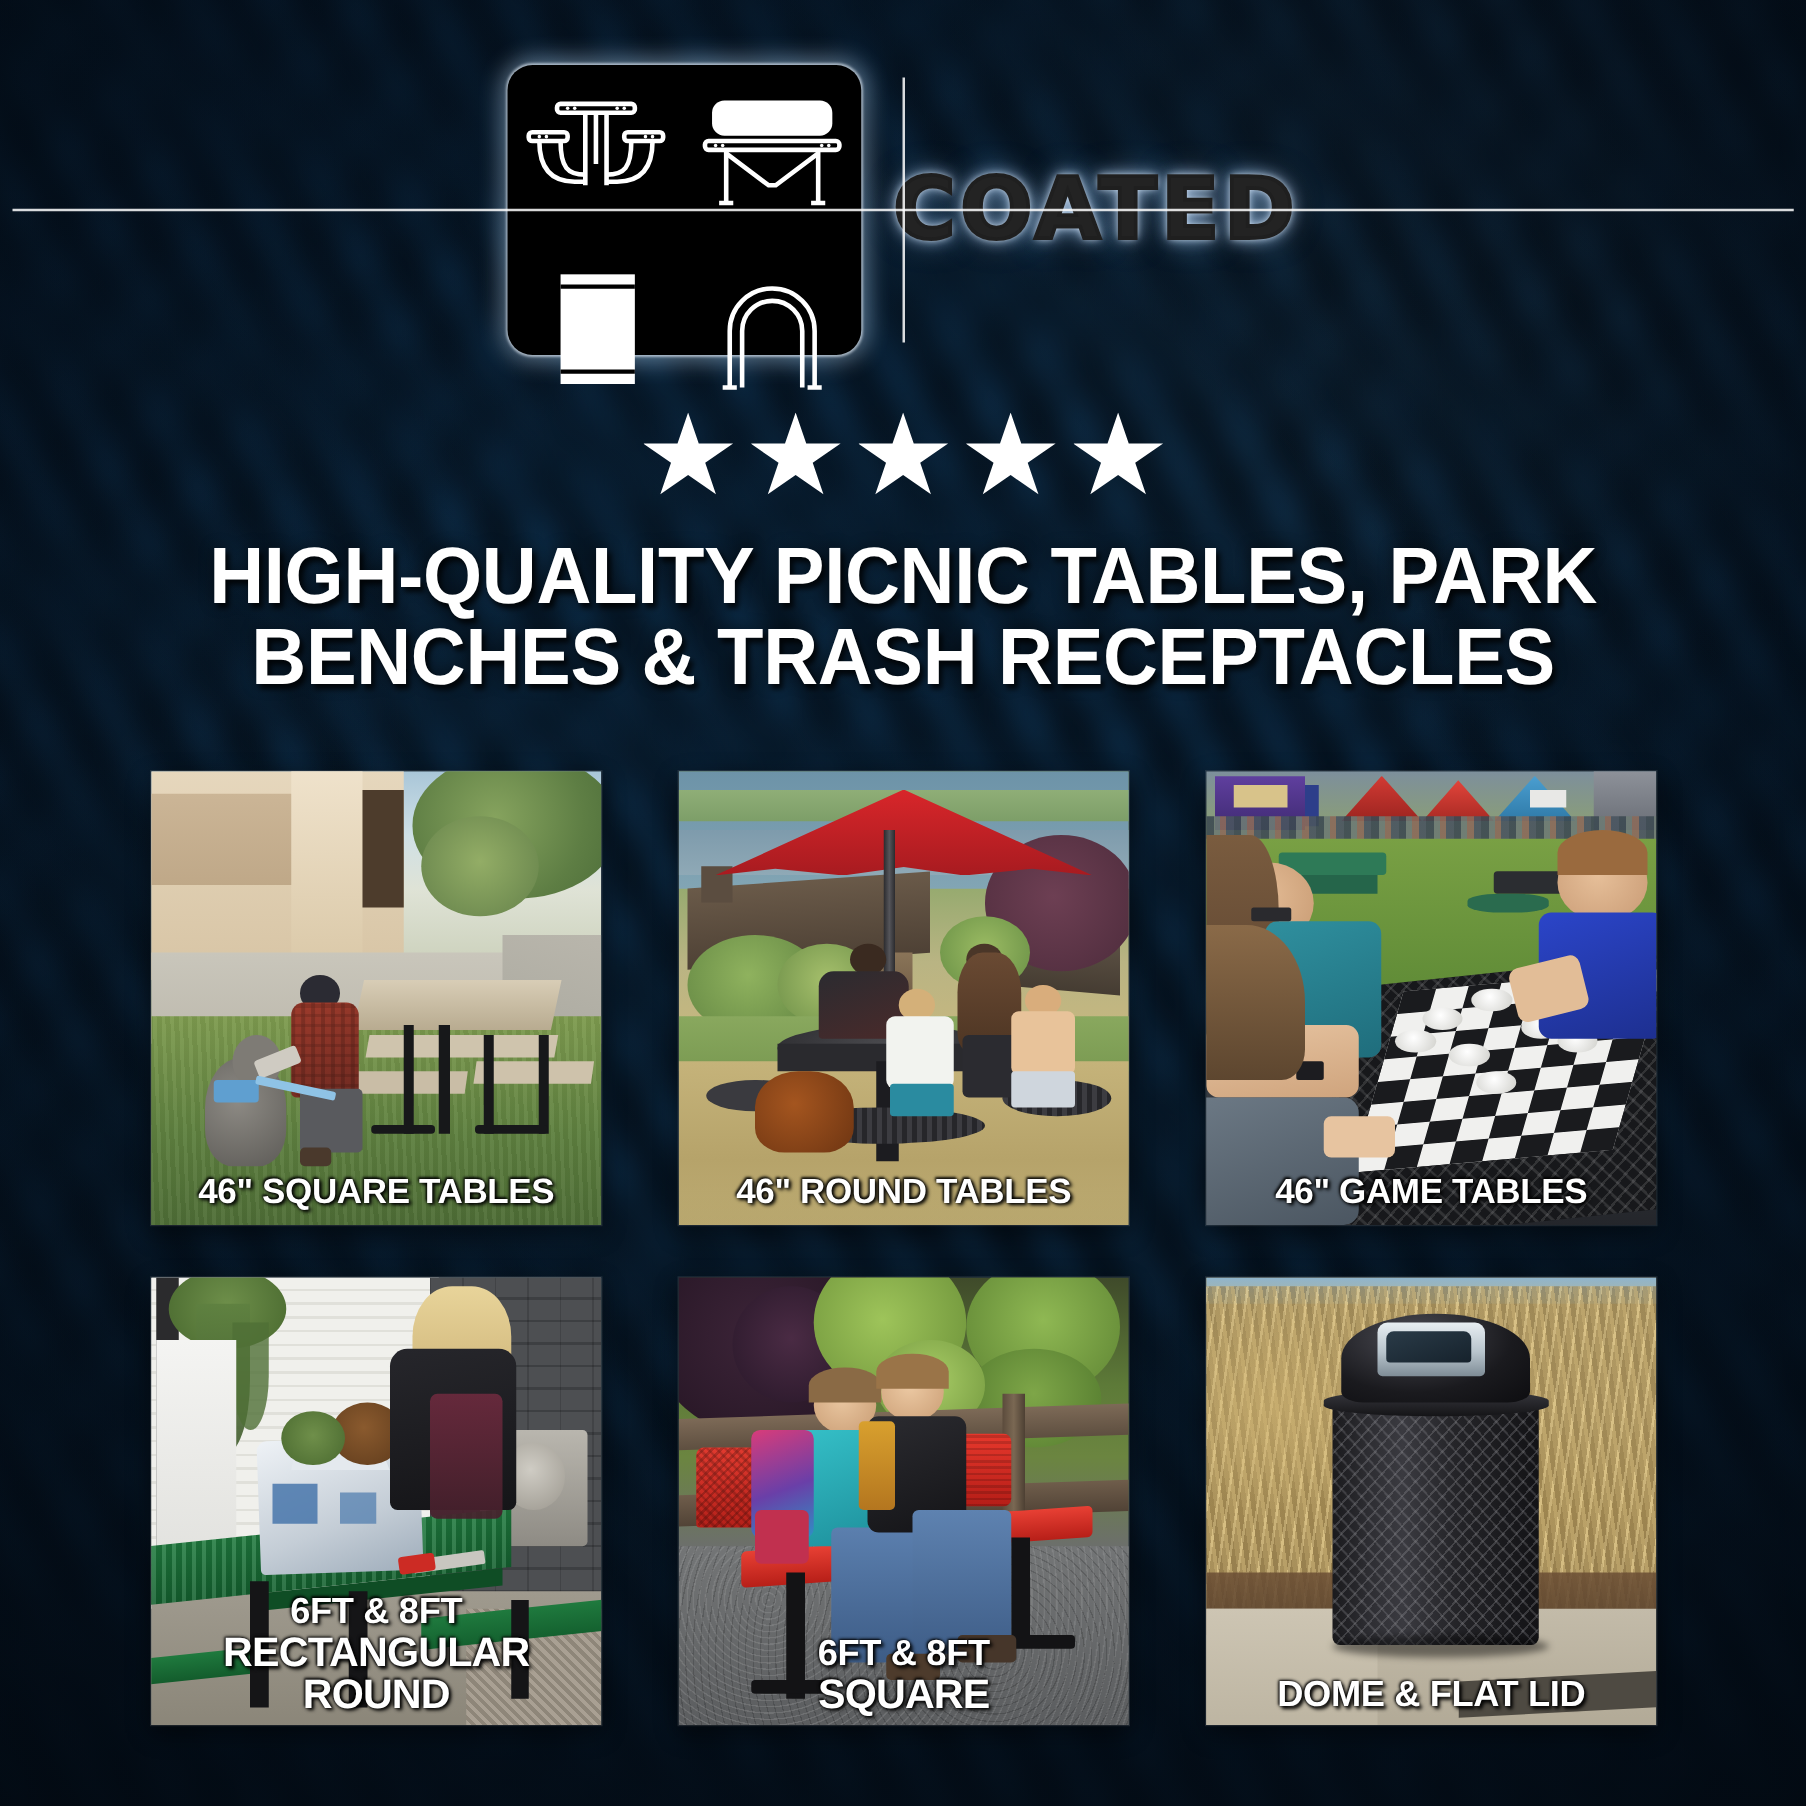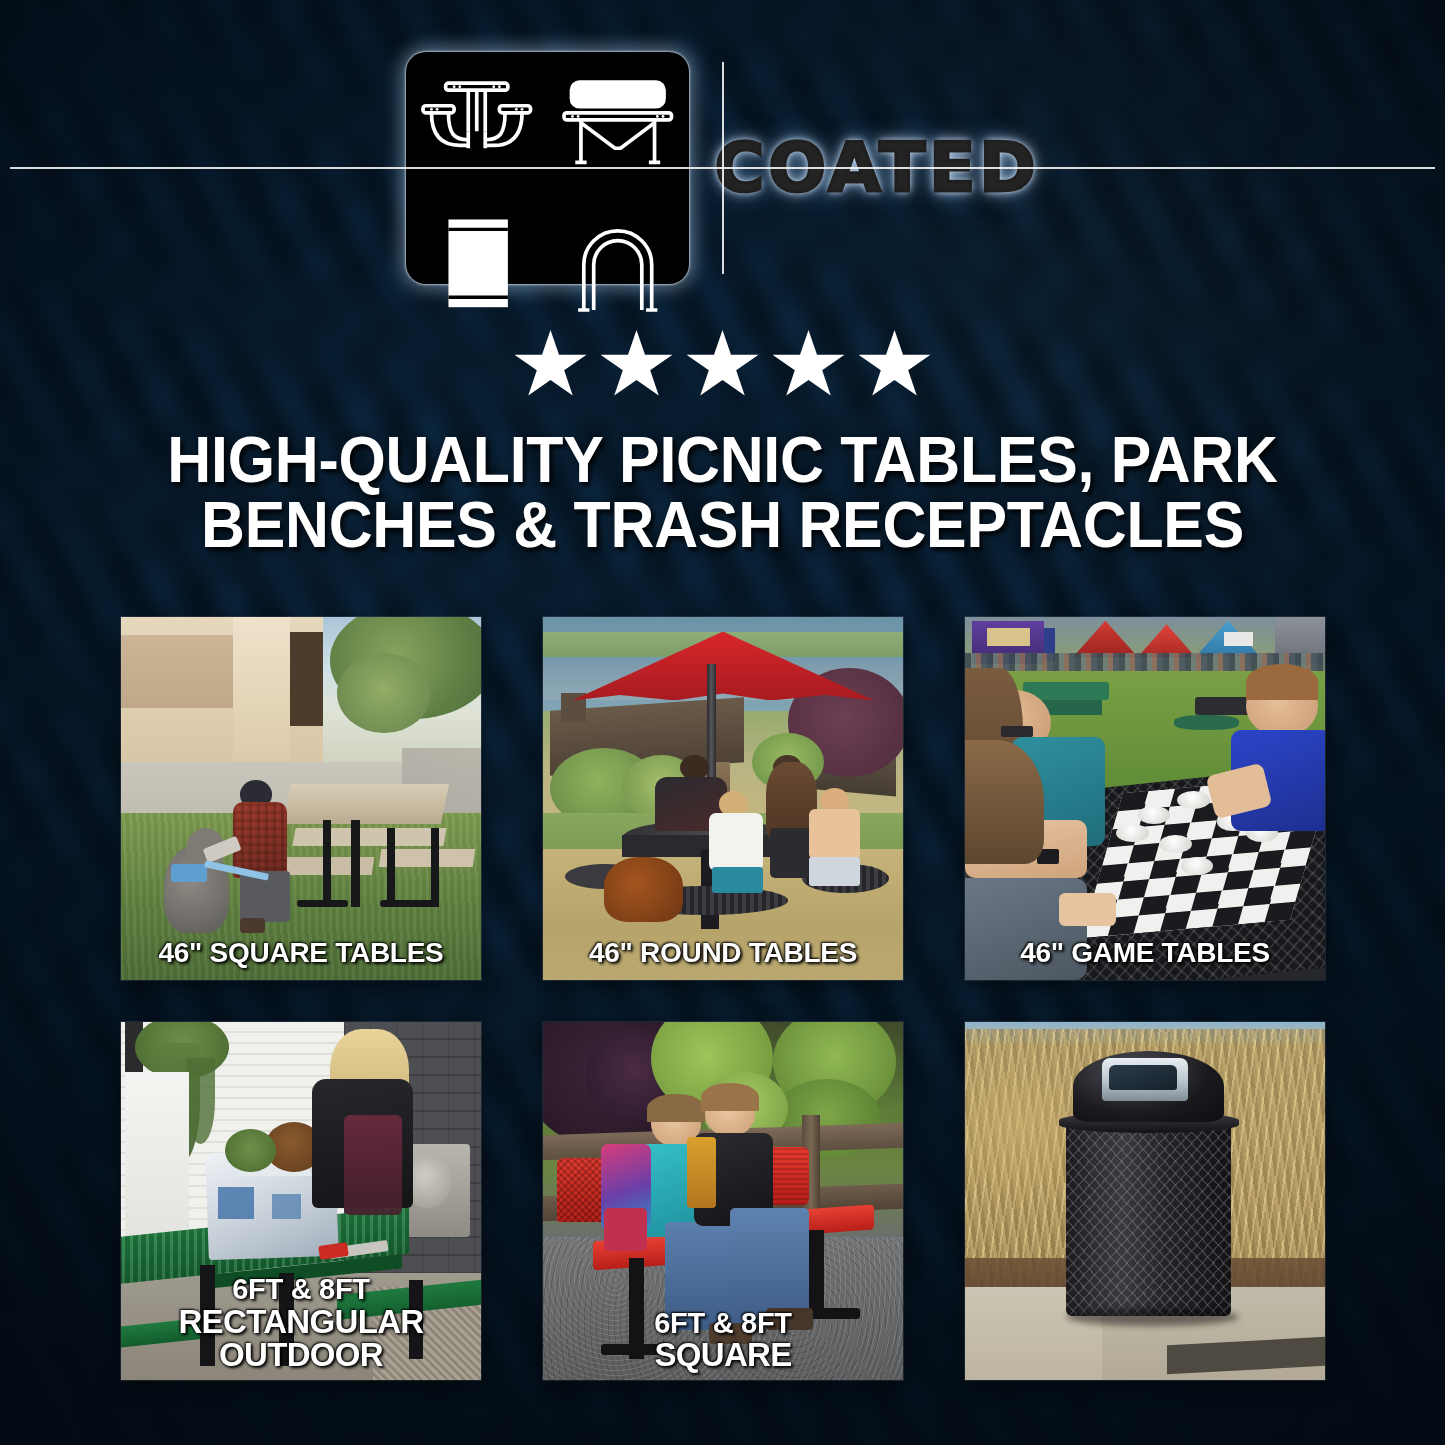--- a/index.html
+++ b/index.html
@@ -397,21 +397,21 @@
         <div class="person-head" style="left:61%;top:4%;width:14%;height:13%;background:#e8c7a2;"></div>
         <div style="position:absolute;left:58%;top:2%;width:22%;height:28%;background:linear-gradient(180deg,#e8d49a,#c9ae72);border-radius:40% 40% 30% 30%;"></div>
         <div style="position:absolute;left:53%;top:16%;width:28%;height:36%;background:linear-gradient(170deg,#26262b,#151518);border-radius:14px 14px 6px 6px;"></div>
         <div style="position:absolute;left:62%;top:26%;width:16%;height:28%;background:linear-gradient(180deg,#6d2a3e,#46202c);border-radius:6px;opacity:.9;"></div>
 
         <div style="position:absolute;left:58%;top:62%;width:16%;height:3%;background:#c8c6c0;transform:rotate(-8deg);border-radius:2px;"></div>
         <div style="position:absolute;left:55%;top:62%;width:8%;height:4%;background:#cc2b24;transform:rotate(-8deg);border-radius:3px;"></div>
       </div>
       <div class="cap two">
         <span class="cl">6FT &amp; 8FT</span>
-        <span class="cl2">RECTANGULAR OUTDOOR</span>
+        <span class="cl2">RECTANGULAR ROUND</span>
       </div>
     </div>
 
     <div class="tile">
       <div class="photo">
         <div style="position:absolute;inset:0;background:linear-gradient(180deg,#3f4a2a 0%,#5d7a38 24%,#6b8540 40%,#6c6f6b 60%,#55585a 100%);"></div>
 
         <div class="blob" style="left:-6%;top:-10%;width:52%;height:46%;background:radial-gradient(circle at 45% 50%,#3c2438,#20121f);"></div>
         <div class="blob" style="left:12%;top:2%;width:26%;height:26%;background:radial-gradient(circle at 50% 45%,#4a2b44,#271728);"></div>
 
@@ -485,17 +485,18 @@
 
         <div style="position:absolute;left:26%;top:25%;width:50%;height:6%;background:linear-gradient(180deg,#3a3a40,#141417);border-radius:50%/40%;"></div>
 
         <div style="position:absolute;left:30%;top:8%;width:42%;height:20%;background:radial-gradient(ellipse at 38% 25%,#4a4a52,#1a1a1e 60%,#0d0d10 100%);border-radius:50% 50% 12% 12%;"></div>
         <div style="position:absolute;left:38%;top:10%;width:24%;height:12%;background:linear-gradient(180deg,#e8eef2,#b8c4cc 55%,#7e8c96 100%);border-radius:8px 8px 4px 4px;"></div>
         <div style="position:absolute;left:40%;top:12%;width:19%;height:7%;background:linear-gradient(160deg,#2a3b48,#16222c);border-radius:6px 6px 3px 3px;"></div>
 
         <div style="position:absolute;left:28%;top:80%;width:48%;height:5%;background:rgba(0,0,0,.45);border-radius:50%;filter:blur(3px);"></div>
       </div>
       <div class="cap two">
+        <span class="cl">DOME &amp; FLAT LID</span>
       </div>
     </div>
 
   </div>
 </div>
 
 </body></html>

